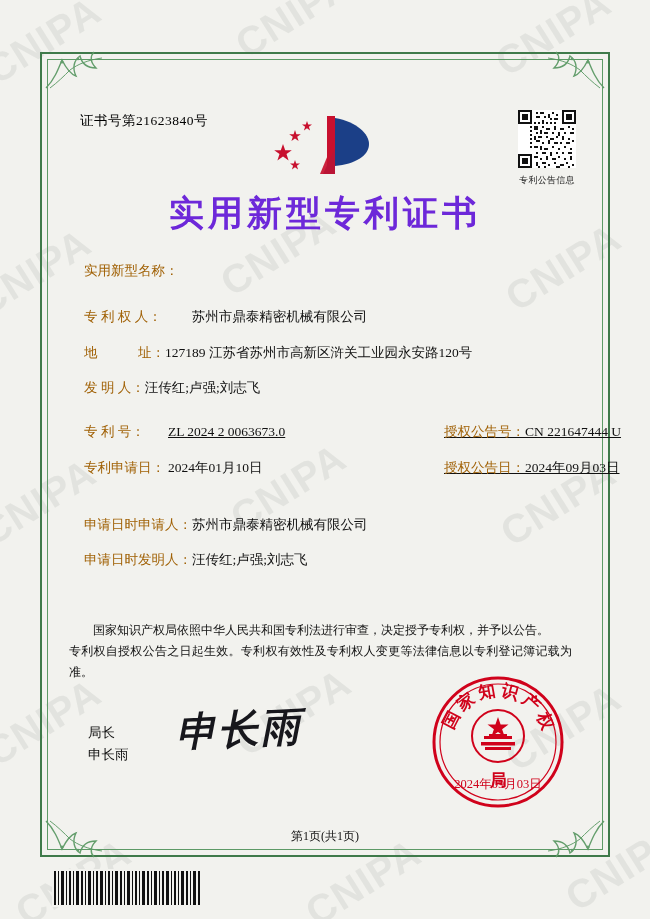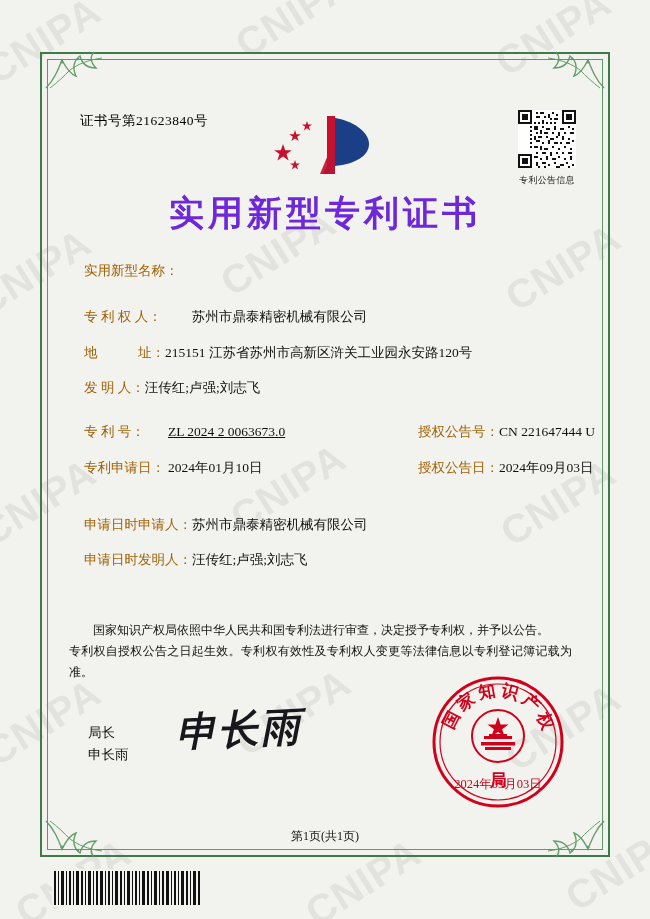--- a/index.html
+++ b/index.html
@@ -137,21 +137,21 @@
   .row {
     display: flex;
     align-items: baseline;
     margin-bottom: 17.5px;
   }
   .row.two-col > .col {
     display: flex;
     align-items: baseline;
     flex: 0 0 auto;
   }
-  .row.two-col > .col.second { margin-left: 84px; }
+  .row.two-col > .col.second { margin-left: 110px; text-decoration: underline; }
   .lbl {
     white-space: nowrap;
     color: #a16207;
   }
   .lbl.w2    { width: 84px; }
   .val {
     color: #111;
     white-space: nowrap;
   }
 
@@ -411,21 +411,21 @@
       <span class="lbl">实用新型名称：</span>
     </div>
 
     <div class="row" style="margin-top:28px;gap:30px;">
       <span class="lbl">专 利 权 人：</span>
       <span class="val">苏州市鼎泰精密机械有限公司</span>
     </div>
 
     <div class="row">
       <span class="lbl">地　　　址：</span>
-      <span class="val">215151 江苏省苏州市高新区浒关工业园永安路120号</span>
+      <span class="val">127189 江苏省苏州市高新区浒关工业园永安路120号</span>
     </div>
 
     <div class="row">
       <span class="lbl">发 明 人：</span>
       <span class="val">汪传红;卢强;刘志飞</span>
     </div>
 
     <div class="row two-col" style="margin-top:26px;">
       <span class="col">
         <span class="lbl w2">专 利 号：</span>

